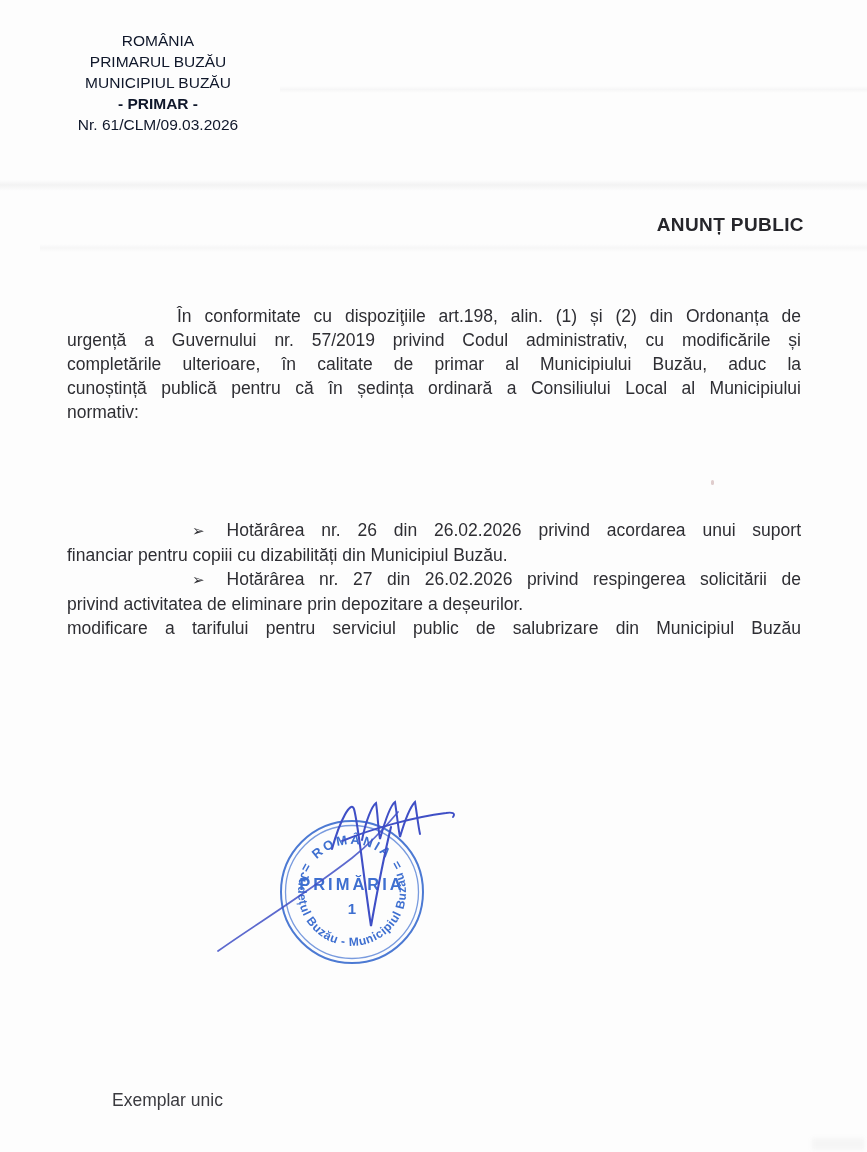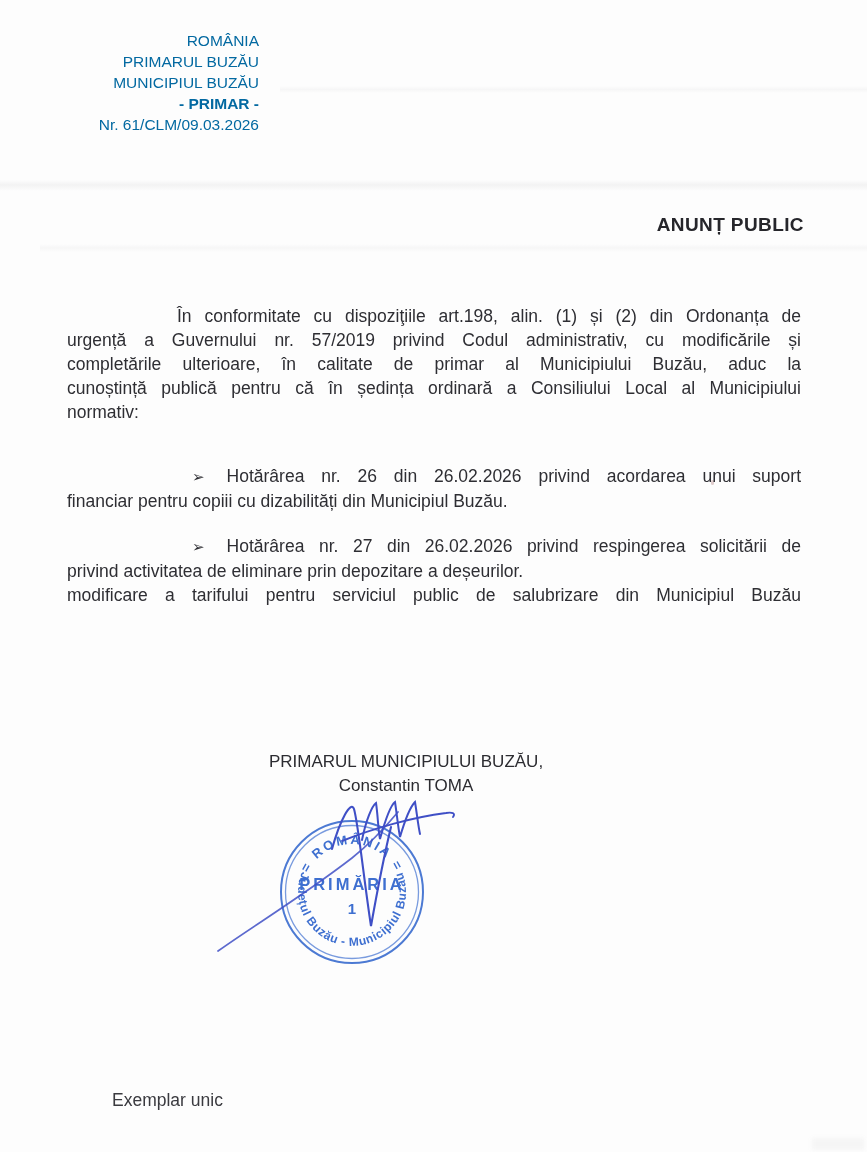--- a/index.html
+++ b/index.html
@@ -19,40 +19,40 @@
     background:linear-gradient(180deg,rgba(120,120,125,0),rgba(120,120,125,.08) 45%,rgba(120,120,125,0));}
   .band-3{left:40px;top:244px;width:827px;height:8px;
     background:linear-gradient(180deg,rgba(120,120,125,0),rgba(120,120,125,.05),rgba(120,120,125,0));}
   .speck{position:absolute;left:711px;top:480px;width:3px;height:5px;
     background:rgba(170,115,115,.35);border-radius:2px;}
   .smudge{position:absolute;left:812px;top:1138px;width:52px;height:12px;
     background:rgba(120,120,125,.06);filter:blur(2px);}
 
   .letterhead{
     position:absolute;left:57px;top:30px;width:202px;
-    text-align:right;font-size:15.5px;line-height:21px;color:#0369a1;
+    text-align:center;font-size:15.5px;line-height:21px;color:#0f172a;
   }
   .letterhead .bold{font-weight:bold;}
 
   .doc-title{
     position:absolute;left:0;top:214px;width:804px;
     text-align:right;font-weight:bold;font-size:19px;
     letter-spacing:.4px;color:#26262b;
   }
 
   .body-text{
     position:absolute;left:67px;top:304px;width:734px;
     font-size:17.5px;line-height:24px;color:#2e2e33;
   }
   .jline{text-align:justify;text-align-last:justify;}
   .jline.last{text-align-last:left;}
   .indent1{padding-left:110px;}
   .indent2{padding-left:125px;}
-  .gap-l{margin-top:40px;}
-  .gap-s{margin-top:21px;}
+  .gap-l{margin-top:94px;}
+  .gap-s{}
   .arrow{margin-right:22px;font-size:15px;}
 
   .sig-block{
     position:absolute;left:67px;top:750px;width:678px;
     text-align:center;font-size:17px;line-height:24px;color:#2c2c31;
   }
 
   .stamp-svg{position:absolute;left:198px;top:790px;width:276px;height:192px;}
 
   .footer-note{
@@ -99,24 +99,20 @@
 
     <div class="para gap-s">
       <div class="jline indent2">
         <span class="arrow">➢</span><span>Hotărârea nr. 27 din 26.02.2026 privind respingerea solicitării de</span>
       </div>
       <div class="jline last">privind activitatea de eliminare prin depozitare a deșeurilor.</div>
       <div class="jline">modificare a tarifului pentru serviciul public de salubrizare din Municipiul Buzău</div>
     </div>
   </div>
 
-  <div class="sig-block">
-    <div>PRIMARUL MUNICIPIULUI BUZĂU,</div>
-    <div>Constantin TOMA</div>
-  </div>
 
   <svg class="stamp-svg" viewBox="198 790 276 192">
 
     <g stroke="#3e6fd0" fill="none" opacity="0.92">
       <circle cx="352" cy="892" r="71" stroke-width="2"></circle>
       <circle cx="352" cy="892" r="66.5" stroke-width="1.3" opacity="0.75"></circle>
     </g>
 
     <defs>
       <path id="arcTop" d="M 304 892 A 48 48 0 1 1 400 892"></path>

